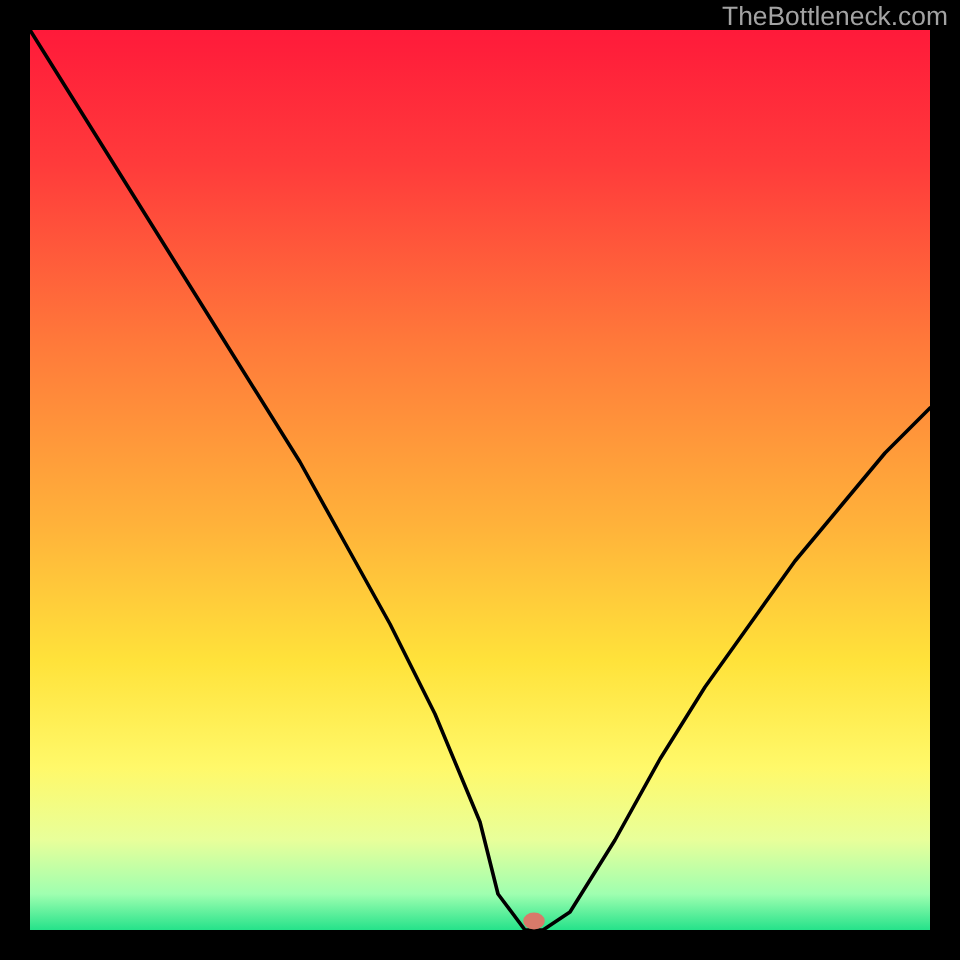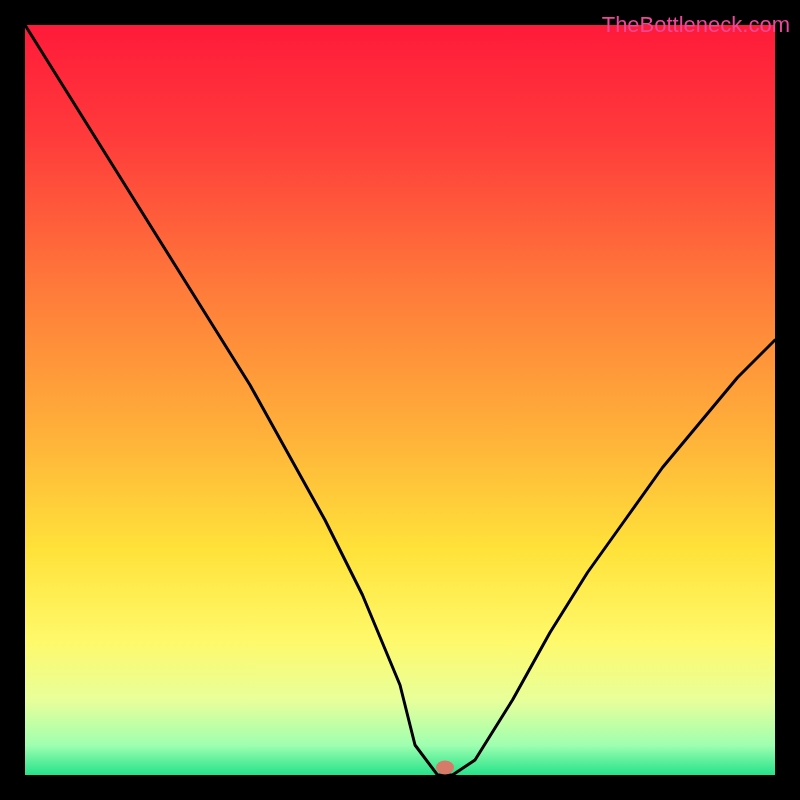--- a/index.html
+++ b/index.html
@@ -6,23 +6,23 @@
     margin: 0;
     padding: 0;
     width: 800px;
     height: 800px;
     background: #000;
     position: relative;
     font-family: Arial, sans-serif;
   }
   .watermark {
     position: absolute;
-    top: 12px;
+    top: 1px;
     right: 10px;
-    color: #ec4899;
+    color: #a3a3a3;
     font-size: 22px;
     font-weight: normal;
     z-index: 10;
   }
   .plot-area {
     position: absolute;
     left: 25px;
     top: 25px;
     width: 750px;
     height: 750px;

